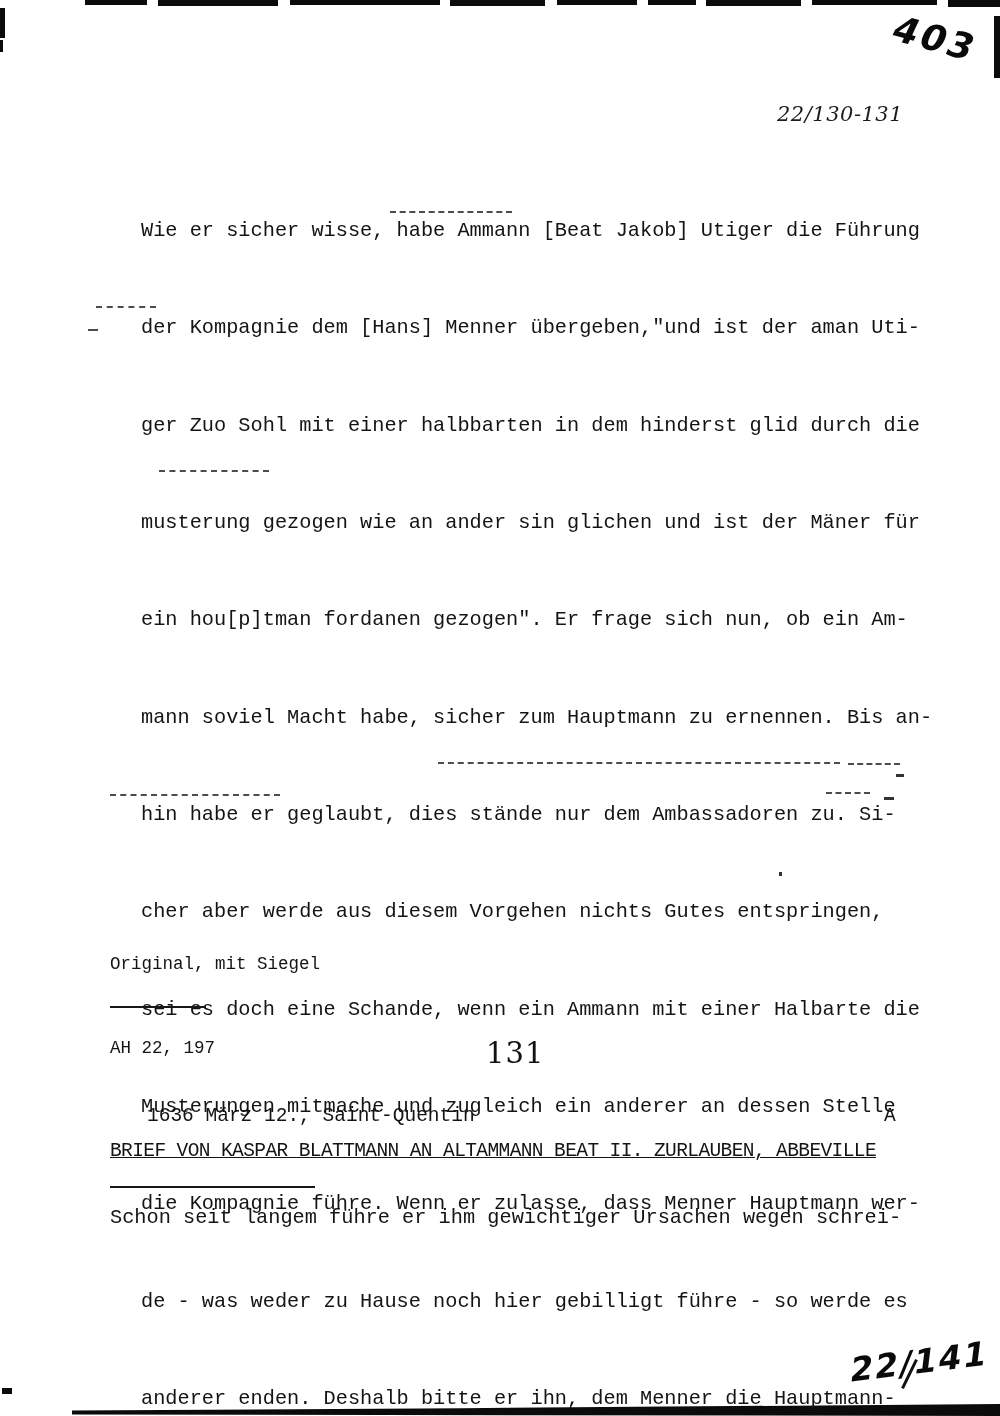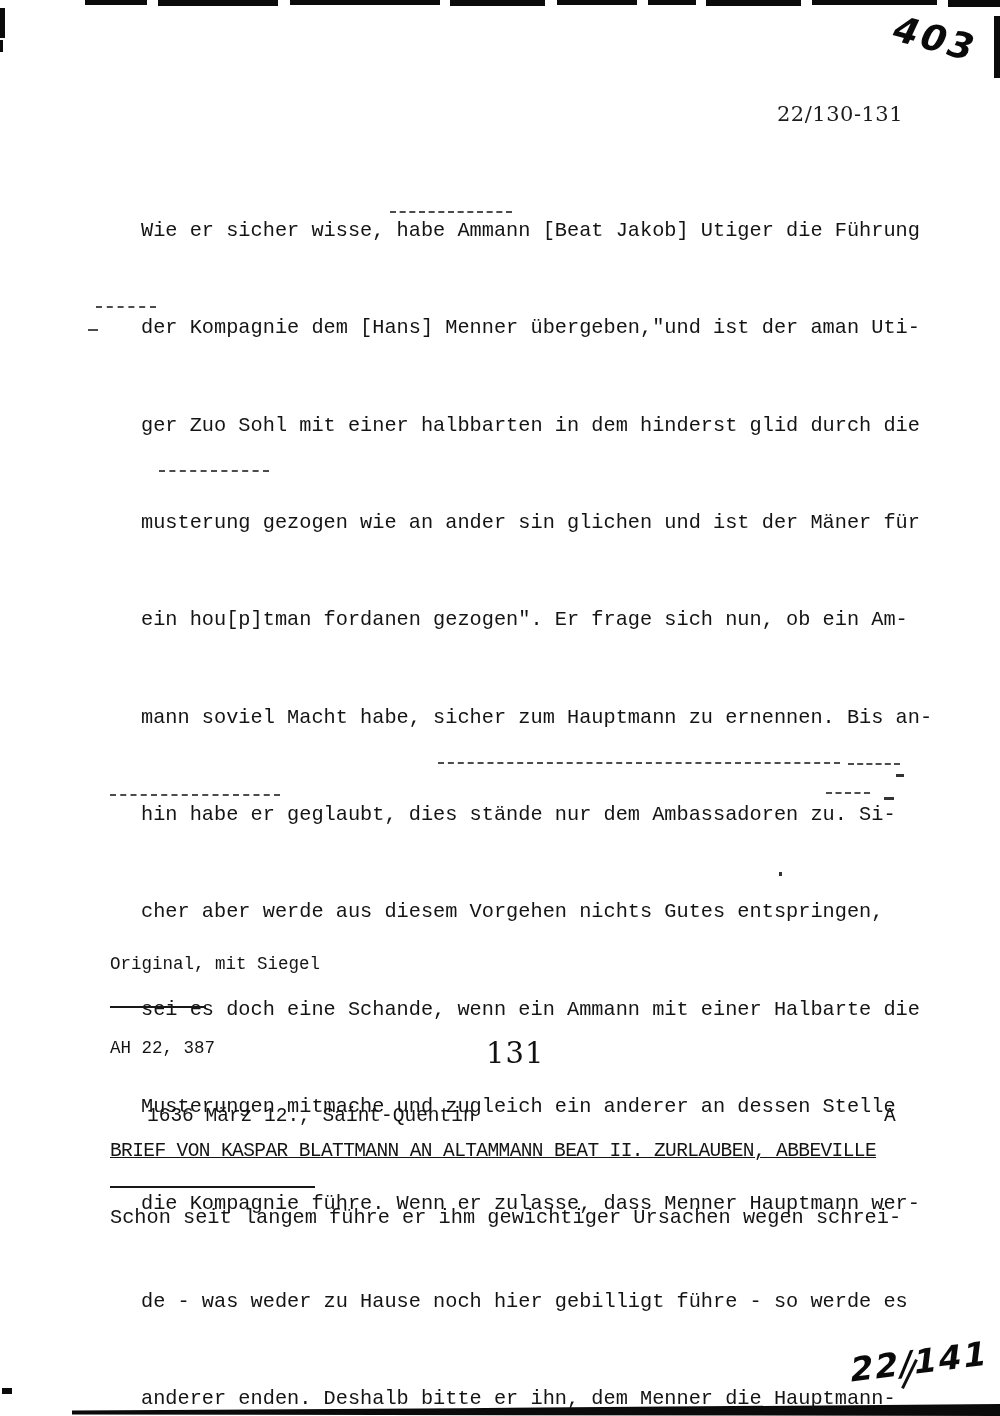--- a/index.html
+++ b/index.html
@@ -22,21 +22,21 @@
   }
   .hand-top { left:893px; top:18px; font-size:36px; letter-spacing:3px;
     transform:rotate(15deg) skewX(-10deg); }
   .hand-bottom { left:850px; top:1342px; font-size:33px; letter-spacing:2px;
     transform:rotate(-7deg) skewX(-14deg); }
   .stray-slash { position:absolute; left:908px; top:1358px; width:3px; height:32px;
     background:#111; transform:rotate(26deg); }
   
   .archive-ref {
     position:absolute; left:777px; top:102px;
-    font-family:"DejaVu Serif", serif; 
+    font-family:"DejaVu Serif", serif; font-style:italic;
     font-size:21px; letter-spacing:0.5px; color:#1c1c1c;
   }
   
   .bodytext {
     position:absolute; left:110px; top:150px;
     font-size:20.3px; line-height:32.45px; white-space:pre;
   }
   .bodytext div { height:32.45px;margin-left:31px; }
   
   .mark { position:absolute; border-top:2px dashed #4c4c4c; }
@@ -117,21 +117,21 @@
   <div class="mark" style="left:438px;top:762px;width:402px;"></div>
   <div class="mark" style="left:848px;top:763px;width:52px;"></div>
   <div class="mark dot" style="left:896px;top:774px;width:8px;height:3px;"></div>
   <div class="mark" style="left:826px;top:792px;width:44px;"></div>
   <div class="mark dot" style="left:884px;top:797px;width:10px;height:3px;"></div>
   <div class="mark" style="left:110px;top:794px;width:170px;"></div>
   <div class="mark dot" style="left:779px;top:872px;width:3px;height:4px;"></div>
 
   <div class="rule" style="left:110px;top:1006px;width:96px;"></div>
   <div class="src" style="top:954px;">Original, mit Siegel</div>
-  <div class="src" style="top:1038px;">AH 22, 387</div>
+  <div class="src" style="top:1038px;">AH 22, 197</div>
 
   <div class="entry-number">131</div>
   <div class="entry-date">1636 März 12., Saint-Quentin</div>
   <div class="entry-letter">A</div>
   <div class="entry-title">BRIEF VON KASPAR BLATTMANN AN ALTAMMANN BEAT II. ZURLAUBEN, ABBEVILLE</div>
   <div class="rule" style="left:110px;top:1186px;width:205px;"></div>
   <div class="continuation">Schon seit langem führe er ihm gewichtiger Ursachen wegen schrei-</div>
 
   <div class="hand hand-bottom">22/141</div>
   <div class="stray-slash"></div>

